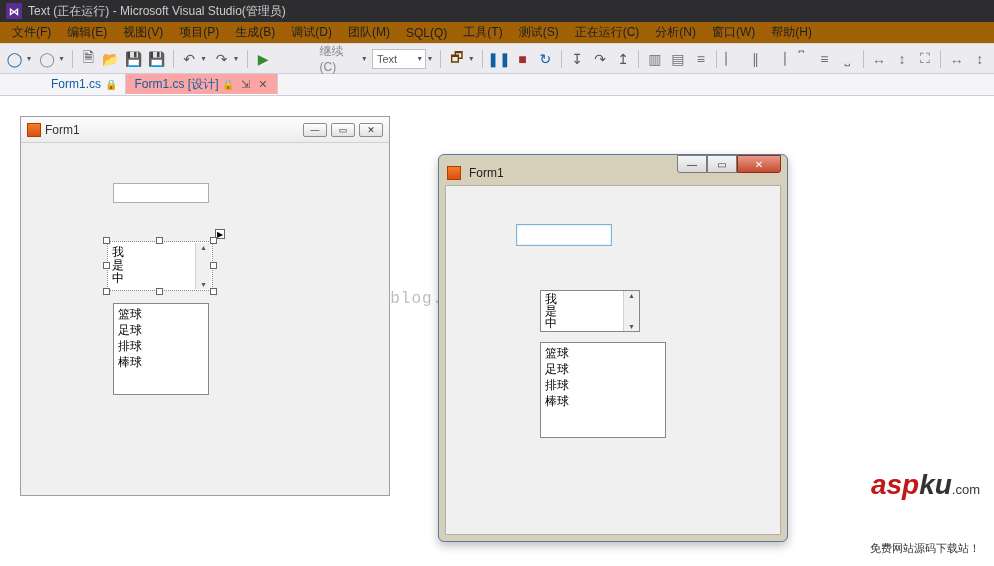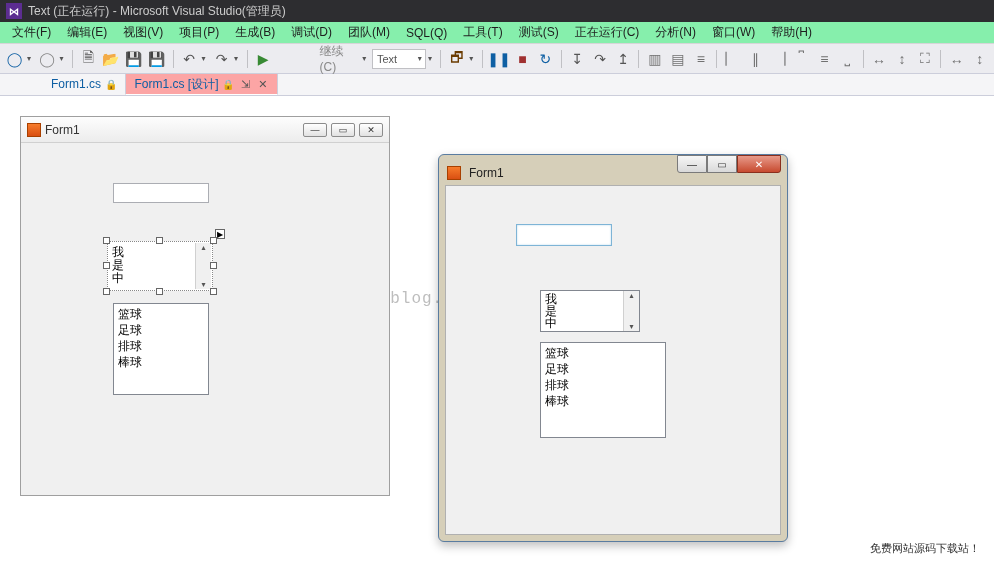--- a/index.html
+++ b/index.html
@@ -3,21 +3,21 @@
 <meta charset="utf-8">
 <style>
 * { box-sizing: border-box; margin: 0; padding: 0; font-family: "Microsoft YaHei", "Segoe UI", sans-serif; }
 body { width: 994px; height: 566px; background: #fff; position: relative; overflow: hidden; font-size: 12px; }
 
 
 .titlebar { height: 22px; background: #2d2d30; color: #ccc; display: flex; align-items: center; padding: 0 6px; font-size: 12px; }
 .titlebar .vs-icon { width: 16px; height: 16px; background: #5c2d91; display: inline-flex; align-items: center; justify-content: center; margin-right: 6px; color: #fff; font-weight: bold; font-size: 10px; }
 
 
-.menubar { height: 22px; background: #86efac; display: flex; align-items: center; padding: 0 4px; border-bottom: 1px solid #d6d6d8; }
+.menubar { height: 22px; background: #a16207; display: flex; align-items: center; padding: 0 4px; border-bottom: 1px solid #d6d6d8; }
 .menubar span { padding: 2px 8px; font-size: 12px; color: #1e1e1e; cursor: default; }
 
 
 .toolbar { height: 30px; background: #ececf0; display: flex; align-items: center; padding: 0 4px; border-bottom: 1px solid #cccedb; gap: 2px; }
 .tool-btn { width: 22px; height: 22px; display: inline-flex; align-items: center; justify-content: center; color: #555; font-size: 14px; }
 .tool-sep { width: 1px; height: 18px; background: #c0c0c4; margin: 0 3px; }
 .tool-arrow { width: 8px; font-size: 8px; color: #555; }
 .tool-start { color: #388a34; font-size: 14px; }
 .tool-text { font-size: 12px; color: #888; padding: 0 2px; margin-left: 42px; }
 .tool-combo { height: 20px; border: 1px solid #c0c0c4; background: #fff; padding: 0 14px 0 4px; font-size: 11px; color: #555; position: relative; display: inline-flex; align-items: center; min-width: 54px; }
@@ -75,21 +75,21 @@
 .r-middle .scroll { width: 16px; background: #f0f0f0; border-left: 1px solid #d0d0d0; display: flex; flex-direction: column; justify-content: space-between; align-items: center; font-size: 8px; color: #555; }
 .r-listbox { position: absolute; top: 156px; left: 94px; width: 126px; height: 96px; background: #fff; border: 1px solid #828790; padding: 2px 4px; font-size: 12px; line-height: 16px; }
 
 
 .watermark { position: absolute; top: 290px; left: 316px; font-size: 16px; color: #bdbdbd; letter-spacing: 1px; z-index: 0; pointer-events: none; font-family: "Courier New", monospace; }
 
 
 .logo { position: absolute; bottom: 10px; right: 14px; text-align: right; }
 .logo .big { font-size: 28px; font-weight: bold; font-style: italic; }
 .logo .big .a { color: #c01717; } .logo .big .rest { color: #333; } .logo .big .com { font-size: 13px; color: #333; font-style: normal; font-weight: normal; }
-.logo .sub { font-size: 11px; color: #333; }
+.logo .sub { font-size: 11px; color: #333; margin-top: 40px; }
 </style>
 </head>
 <body>
 
 <div class="titlebar">
   <span class="vs-icon">⋈</span>
   <span>Text (正在运行) - Microsoft Visual Studio(管理员)</span>
 </div>
 
 <div class="menubar">
@@ -245,14 +245,17 @@
     <div class="r-listbox">
       <div>篮球</div>
       <div>足球</div>
       <div>排球</div>
       <div>棒球</div>
     </div>
   </div>
 </div>
 
 <div class="logo">
+  <div class="big">
+    <span class="a">asp</span><span class="rest">ku</span><span class="com">.com</span>
+  </div>
   <div class="sub">免费网站源码下载站！</div>
 </div>
 
 </body></html>

